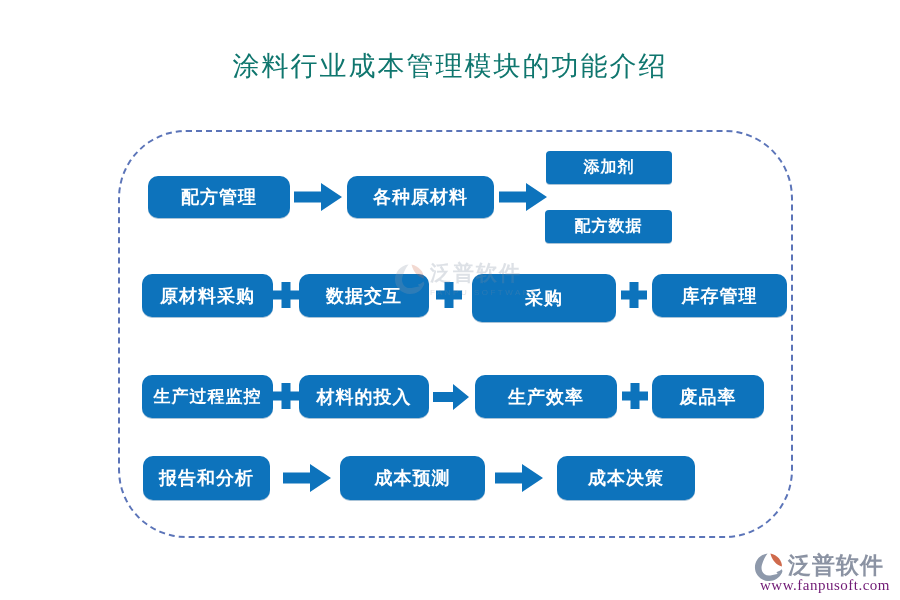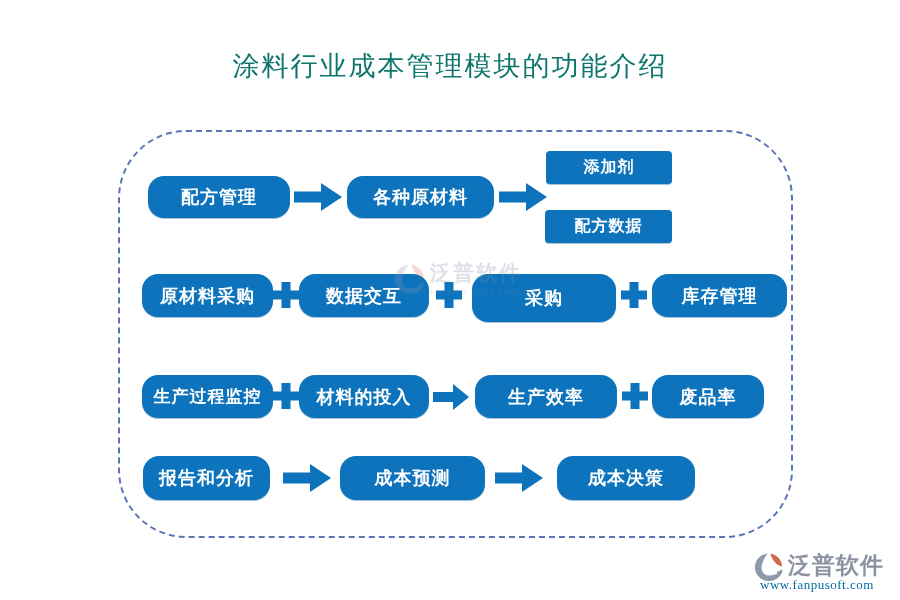--- a/index.html
+++ b/index.html
@@ -12,41 +12,41 @@
     font-family:"DejaVu Serif","Liberation Serif",serif;
     font-size:27px;color:#0f766e;letter-spacing:2px;font-weight:500;
   }
   .diagram-border{
     position:absolute;left:118px;top:130px;width:671px;height:404px;
     border:2px dashed #5b74b8;border-radius:68px;background:transparent;
   }
   .box{
     position:absolute;background:#0d73bc;color:#ffffff;font-weight:bold;
     display:flex;align-items:center;justify-content:center;
-    border-radius:16px;font-size:18px;letter-spacing:1px;
+    border-radius:10px;font-size:18px;letter-spacing:1px;
     box-shadow:0 1px 0 rgba(9,84,140,.35);
   }
   .box.small{border-radius:4px;font-size:16px;text-align:right;}
   .arrow,.plus{position:absolute;display:block;line-height:0;}
   .arrow svg polygon,.plus svg path{fill:#0d73bc;}
   .watermark{
     position:absolute;left:394px;top:263px;display:flex;align-items:flex-start;gap:4px;
     opacity:0.25;pointer-events:none;z-index:6;
   }
   .watermark .wm-text{display:flex;flex-direction:column;line-height:1;}
   .watermark .wm-brand{font-size:21px;font-weight:bold;color:#7d8ba0;font-family:"Liberation Serif",serif;letter-spacing:2px;}
   .watermark .wm-sub{font-size:8px;color:#7d8ba0;letter-spacing:2.5px;margin-top:5px;}
   .footer{position:absolute;left:752px;top:549px;width:145px;height:45px;}
   .footer .logo{position:absolute;left:2px;top:3px;}
   .footer .brand-name{
     position:absolute;left:36px;top:1px;font-size:23px;font-weight:bold;color:#8b93a3;
     font-family:"Liberation Serif","DejaVu Serif",serif;letter-spacing:1px;white-space:nowrap;
   }
   .footer .brand-url{
-    position:absolute;left:8px;top:28px;font-size:13px;color:#0369a1;
+    position:absolute;left:8px;top:28px;font-size:15px;color:#701a75;
     font-family:"Liberation Serif","DejaVu Serif",serif;letter-spacing:0.5px;white-space:nowrap;
   }
 </style>
 </head>
 <body>
 
 <div class="page-title">涂料行业成本管理模块的功能介绍</div>
 
 <div class="diagram-border"></div>
 

